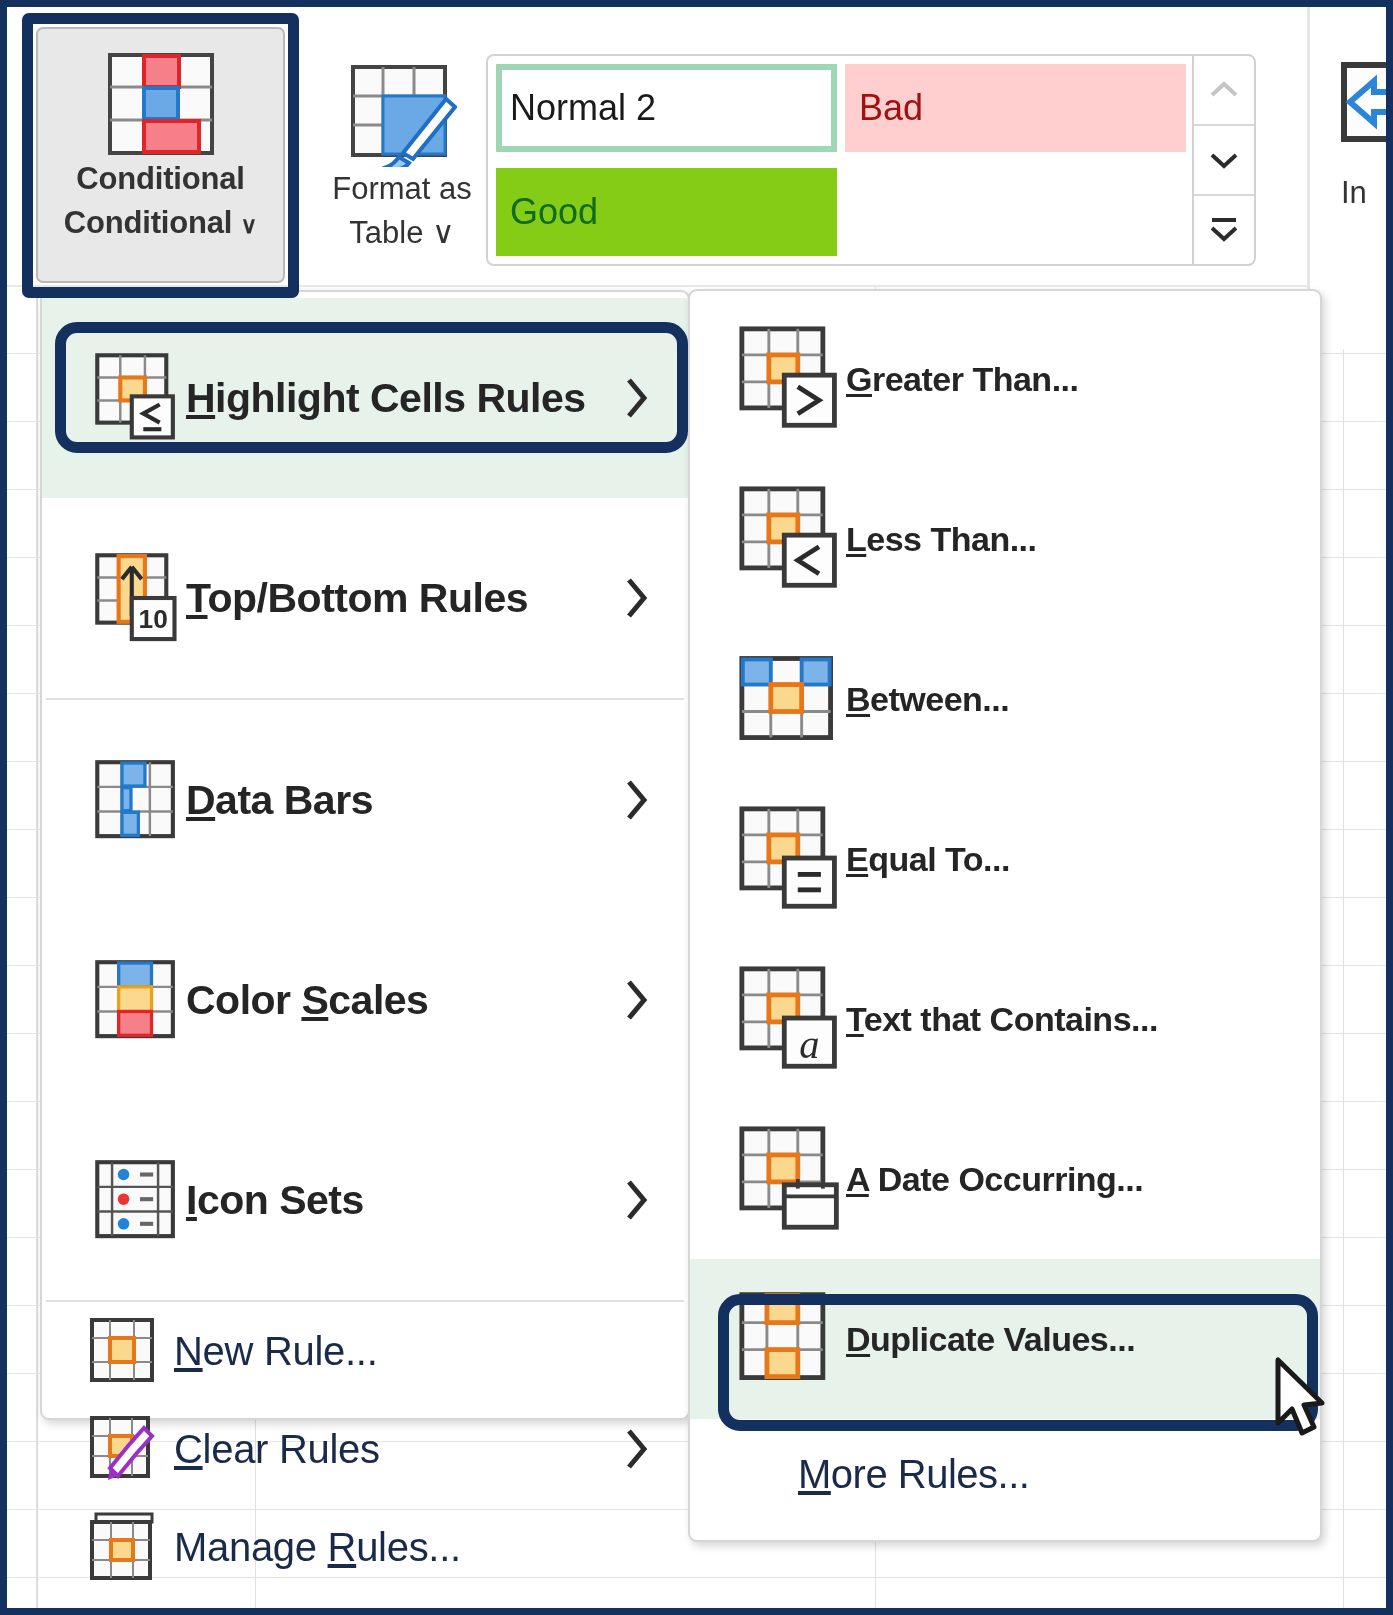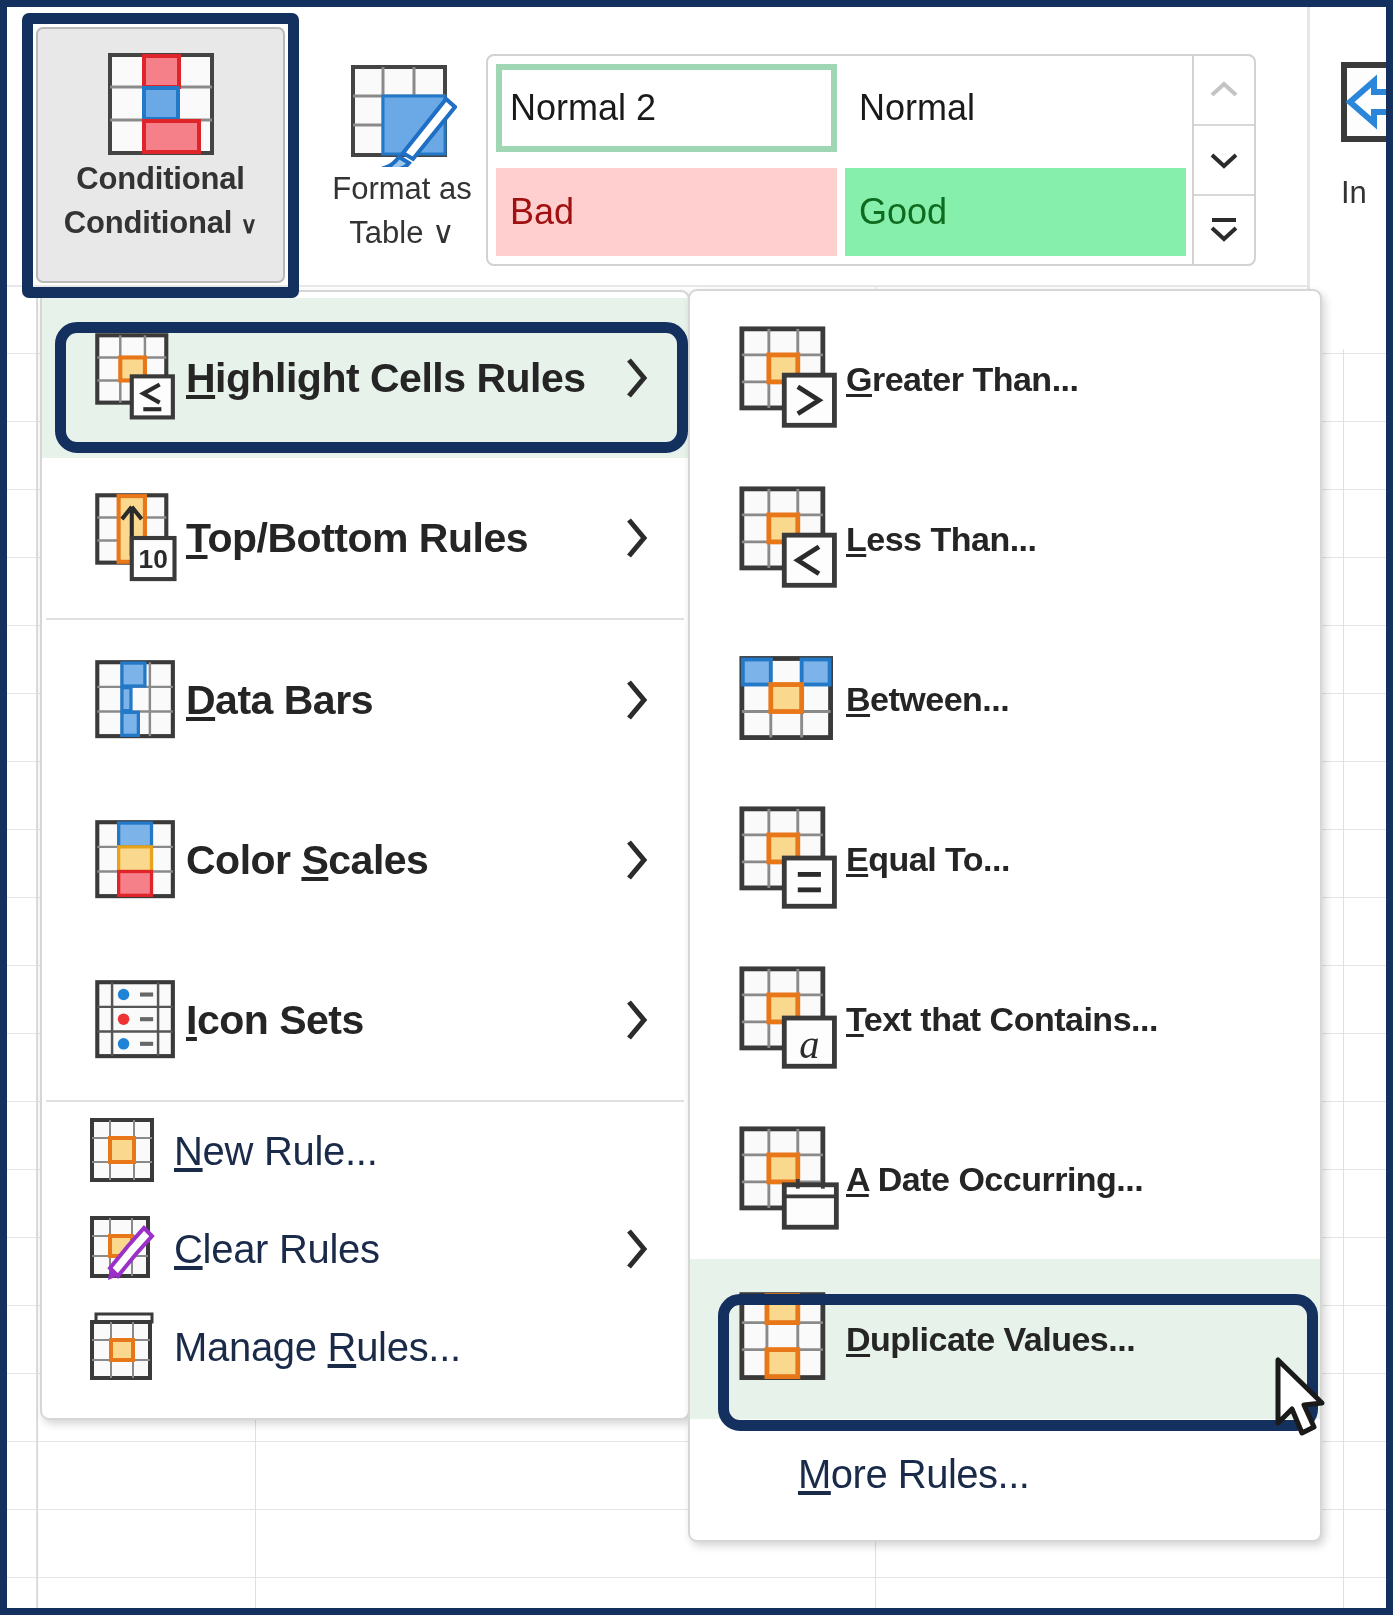--- a/index.html
+++ b/index.html
@@ -112,21 +112,21 @@
     color: #1a1a1a;
     background: #ffffff;
     overflow: hidden;
     white-space: nowrap;
   }
   .gal-cell.selected {
     border: 6px solid #9fd6b4;
     padding-left: 8px;
   }
   .gal-cell.bad  { background: #ffcfd0; color: #a01010; }
-  .gal-cell.good { background: #86efac; color: #0f6b1e; }
+  .gal-cell.good { background: #84cc16; color: #0f6b1e; }
 
   .gal-scroll {
     width: 62px;
     border-left: 2px solid #d2d2d2;
     display: flex; flex-direction: column;
   }
   .gal-sc-btn {
     flex: 1;
     display: flex; align-items: center; justify-content: center;
     border-bottom: 2px solid #d8d8d8;
@@ -156,21 +156,21 @@
     width: 650px; height: 1130px;
     background: #ffffff;
     border: 2px solid #d6d6d6;
     border-radius: 9px;
     box-shadow: 3px 4px 9px rgba(0,0,0,0.17);
     padding-top: 6px;
   }
   .mi {
     position: relative;
     display: flex; align-items: center;
-    height: 160px;
+    height: 200px;
     padding-left: 52px;
     cursor: default;
   }
   .mi.hl { background: #e7f2ea; }
   .mi .mi-icon {
     width: 92px; flex: 0 0 92px;
     display: flex; align-items: center; justify-content: flex-start; font-weight: bold;
   }
   .mi .mi-text {
     font-size: 41px;
@@ -331,21 +331,20 @@
         <div>Format as</div>
         <div><span>Table</span>
           <span class="chev">∨</span>
         </div>
       </div>
     </div>
 
     <div class="gallery">
       <div class="gal-grid">
         <div class="gal-cell selected">Normal 2</div>
-        <div class="gal-cell">Normal</div>
         <div class="gal-cell bad">Bad</div>
         <div class="gal-cell good">Good</div>
       </div>
       <div class="gal-scroll">
         <div class="gal-sc-btn">
           <svg width="40" height="26" viewBox="0 0 40 26">
               <polyline points="8,18 20,7 32,18" fill="none" stroke="#c4c4c4" stroke-width="4"></polyline>
             </svg>
         </div>
         <div class="gal-sc-btn">

